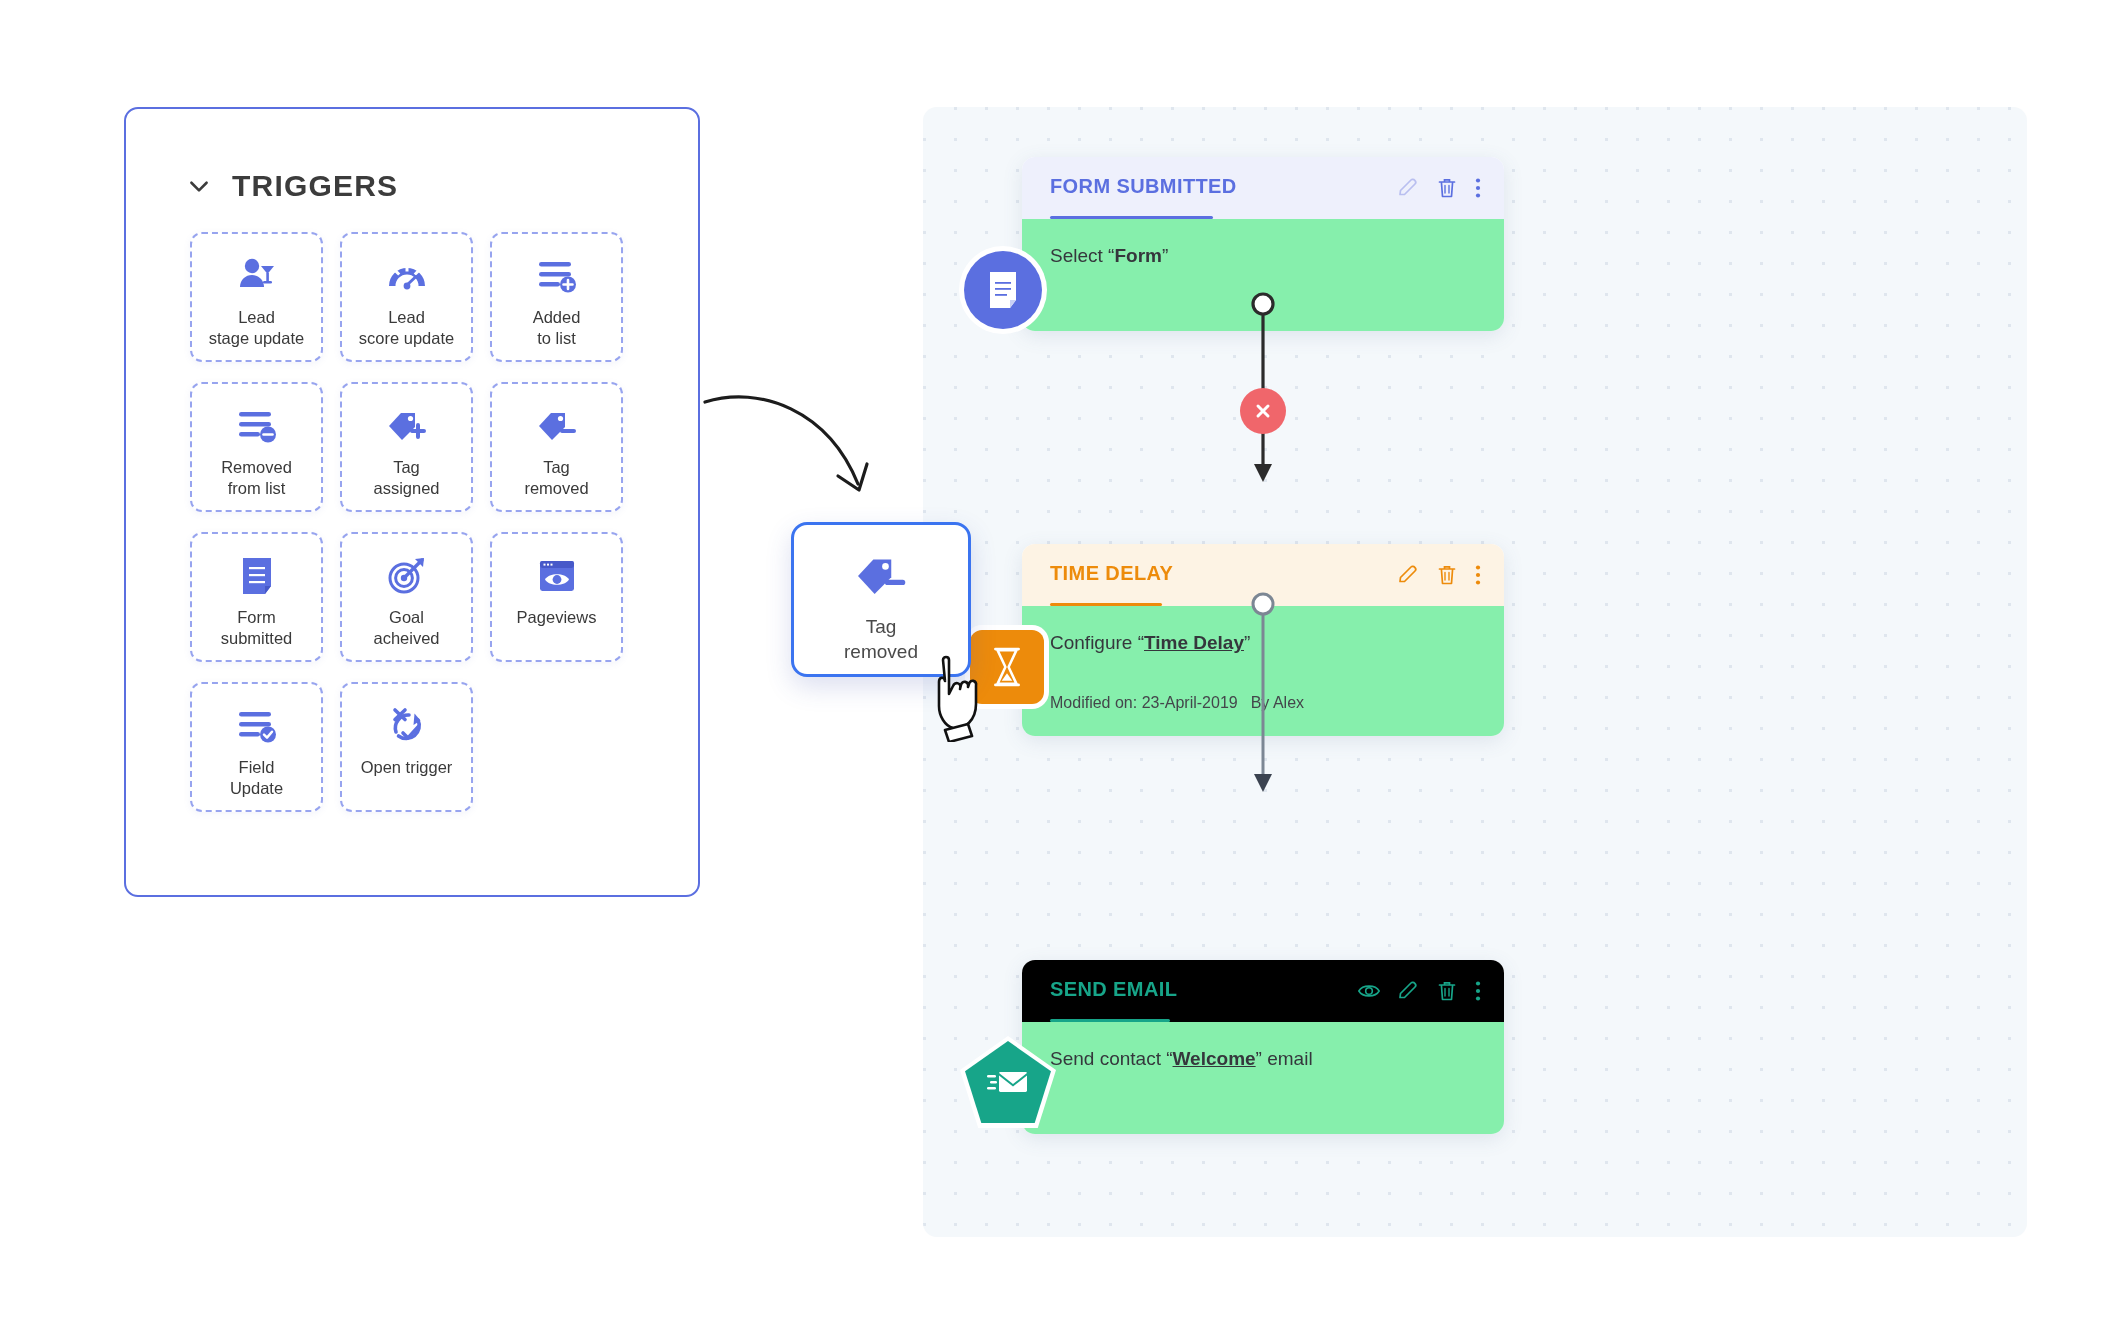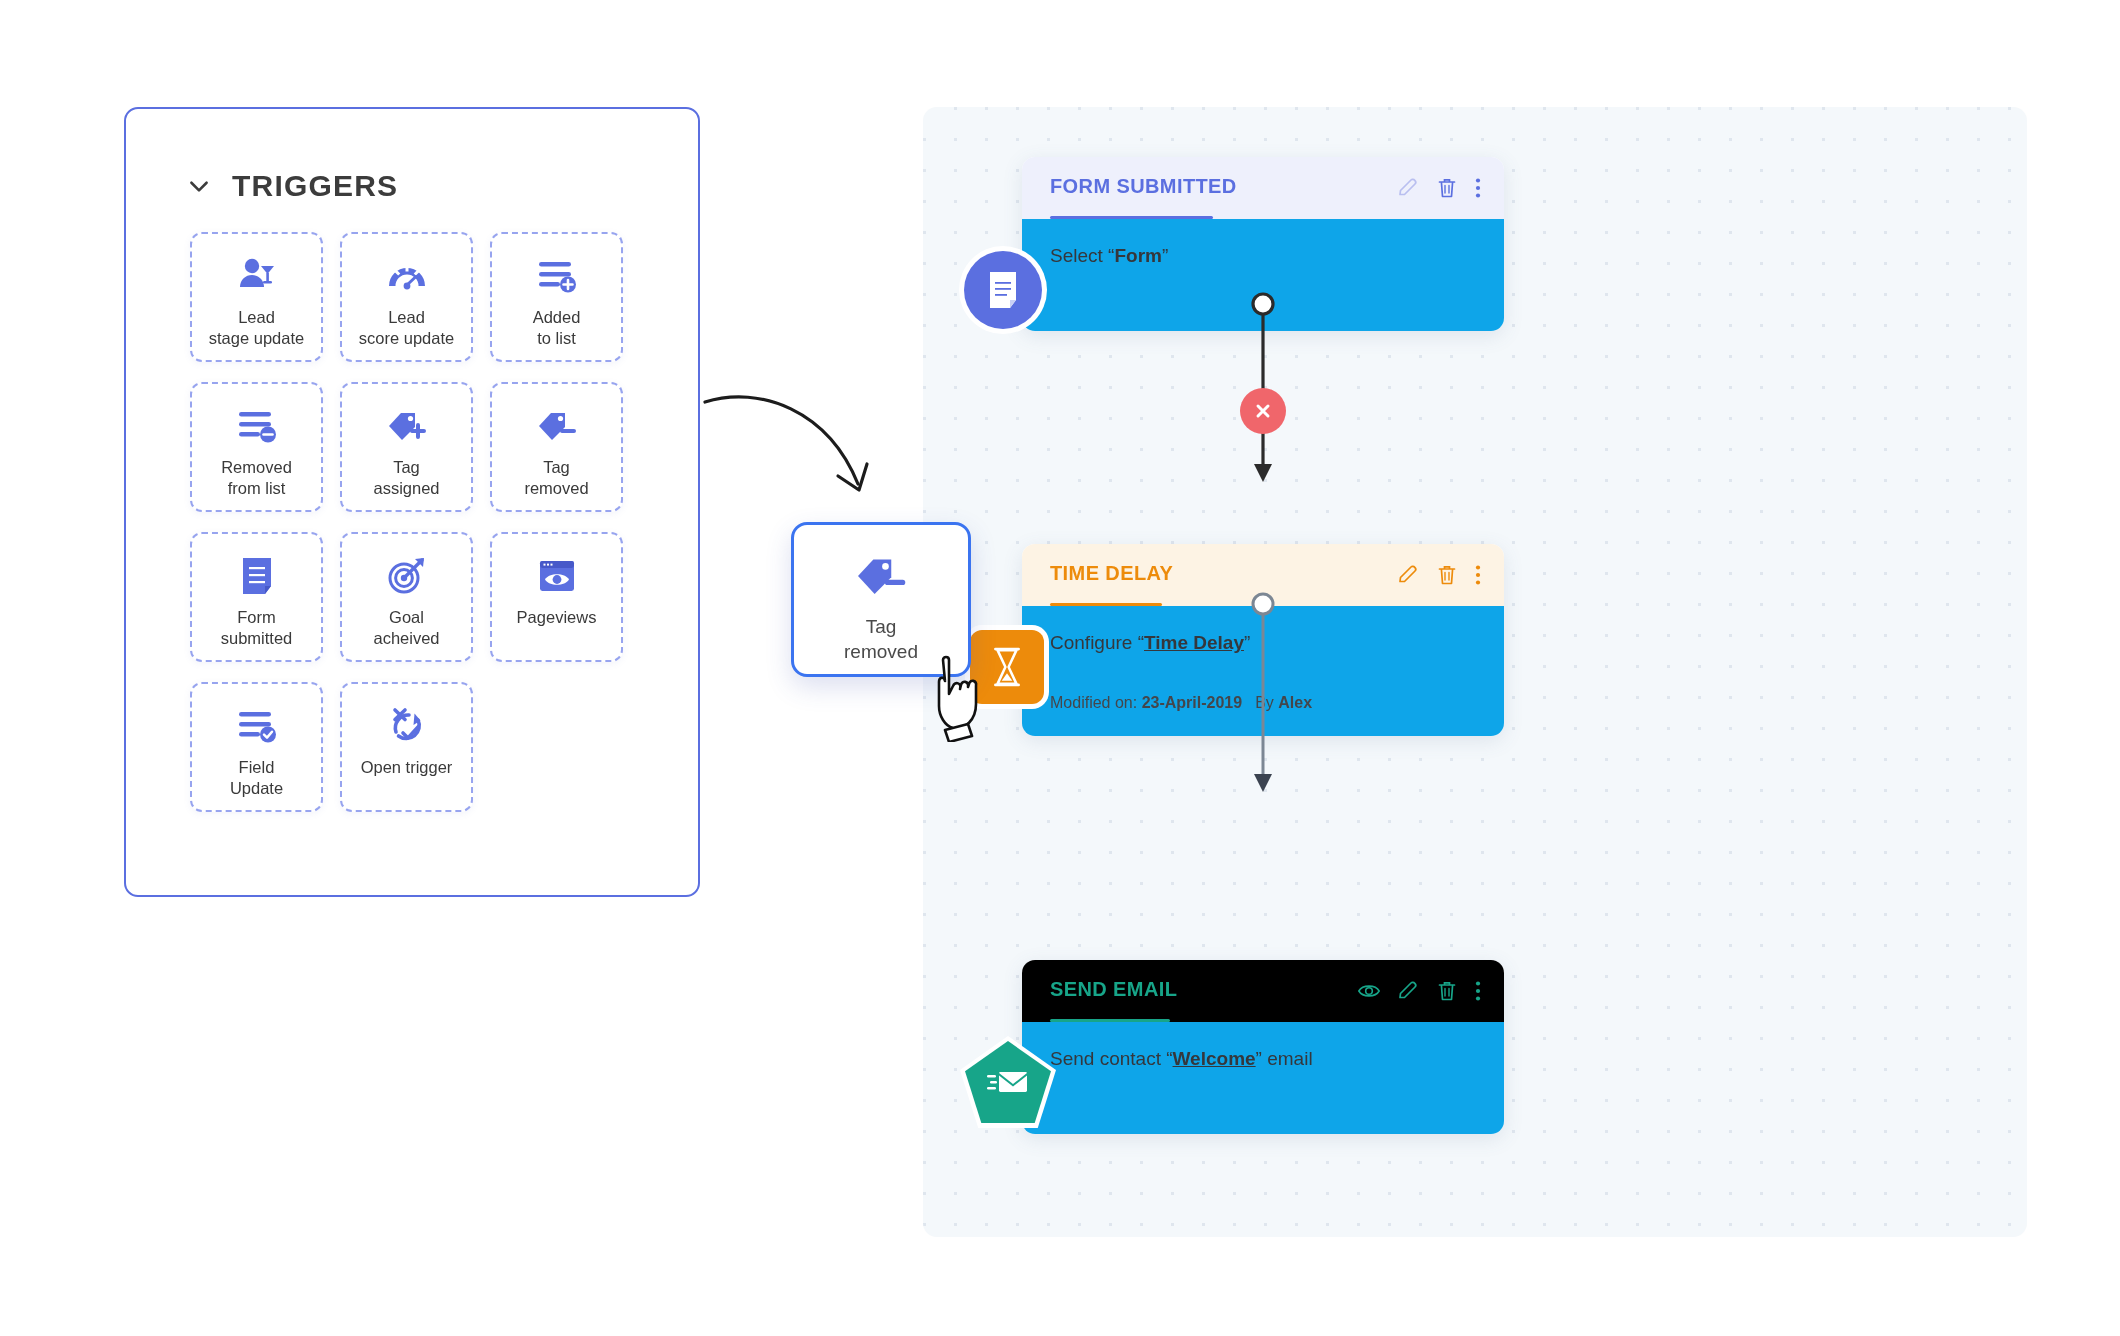--- a/index.html
+++ b/index.html
@@ -197,42 +197,42 @@
     margin-left: auto;
     display: flex;
     align-items: center;
     gap: 15px;
   }
 
   .act-icon { width: 24px; height: 24px; cursor: pointer; display:block; }
   .dots-icon { width: 8px; height: 24px; cursor: pointer; display:block; }
 
   .node-body {
-    background: #0ea5e9;
+    background: #86efac;
     border-bottom-left-radius: 13px;
     border-bottom-right-radius: 13px;
     padding: 26px 28px 24px 28px;
     position: relative;
   }
 
   .node-line {
     font-size: 19px;
     color: #35373c;
     font-family: "Liberation Sans", sans-serif;
   }
 
   .node-line b { font-weight: bold; }
   .node-line u { text-decoration: underline; font-weight: bold; }
 
   .node-meta {
     font-size: 16px;
     color: #44464b;
     margin-top: 40px;
   }
-  .node-meta b { font-weight: bold; }
+  .node-meta b { font-weight: normal; }
   .node-meta .gap { display:inline-block; width: 13px; }
 
   .node-badge {
     position: absolute;
     left: -58px;
     top: 32px;
     width: 78px;
     height: 78px;
     display: flex;
     align-items: center;

